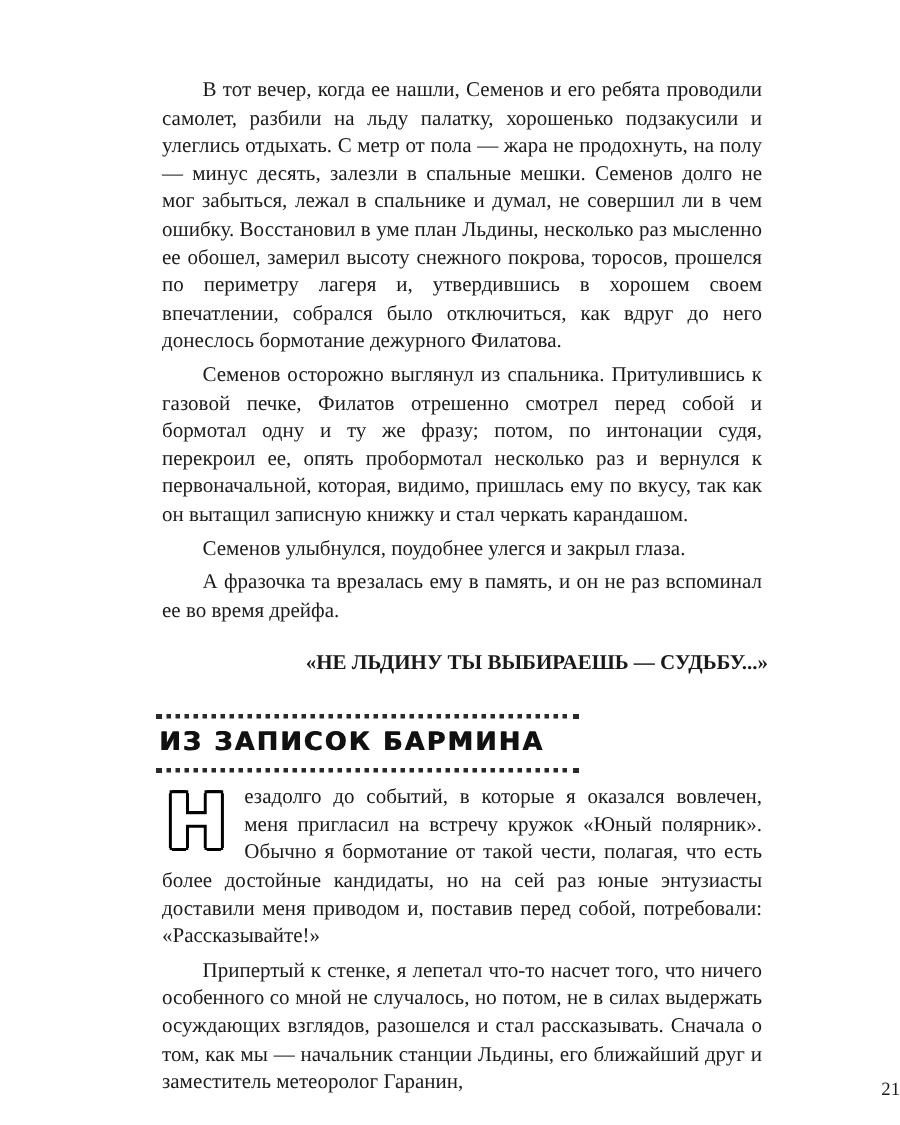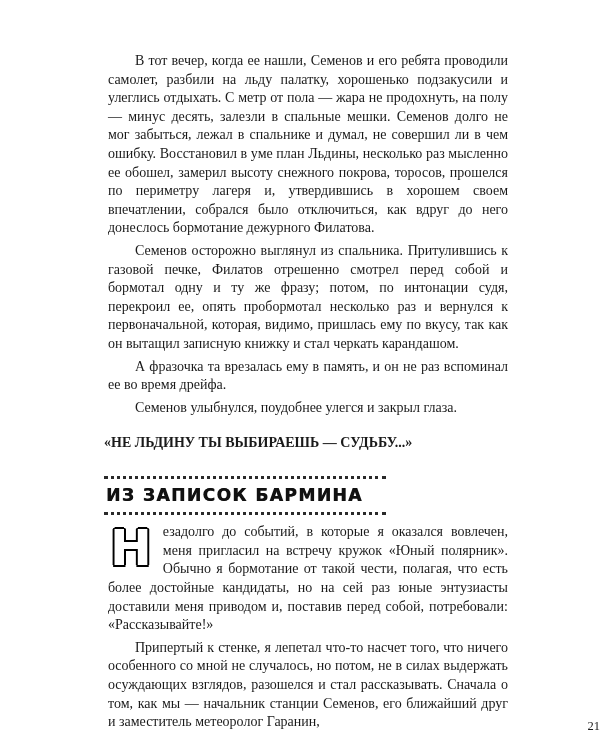--- a/index.html
+++ b/index.html
@@ -27,21 +27,21 @@
     line-height: 18.6px;
     text-align: justify;
     text-indent: 27px;
     margin: 4px;
   }
   .quote {
     margin: 16px 0 0 0;
     font-size: 14px;
     line-height: 19px;
     font-weight: bold;
-    text-align: left;
+    text-align: right;
     text-indent: 0;
   }
   .section-head {
     margin-top: 24px;
     width: 282px;
   }
   .dotted-line {
     height: 0;
     border-top: 3px dotted #2a2a2a;
     margin: 3px 0;
@@ -89,35 +89,35 @@
 </style>
 </head>
 <body>
 
 <div class="page">
 
   <div class="text-block">
 
     <p class="para">В тот вечер, когда ее нашли, Семенов и его ребята проводили самолет, разбили на льду палатку, хорошенько подзакусили и улеглись отдыхать. С метр от пола — жара не продохнуть, на полу — минус десять, залезли в спальные мешки. Семенов долго не мог забыться, лежал в спальнике и думал, не совершил ли в чем ошибку. Восстановил в уме план Льдины, несколько раз мысленно ее обошел, замерил высоту снежного покрова, торосов, прошелся по периметру лагеря и, утвердившись в хорошем своем впечатлении, собрался было отключиться, как вдруг до него донеслось бормотание дежурного Филатова.</p>
     <p class="para">Семенов осторожно выглянул из спальника. Притулившись к газовой печке, Филатов отрешенно смотрел перед собой и бормотал одну и ту же фразу; потом, по интонации судя, перекроил ее, опять пробормотал несколько раз и вернулся к первоначальной, которая, видимо, пришлась ему по вкусу, так как он вытащил записную книжку и стал черкать карандашом.</p>
+    <p class="para">Семенов улыбнулся, поудобнее улегся и закрыл глаза.</p>
     <p class="para">А фразочка та врезалась ему в память, и он не раз вспоминал ее во время дрейфа.</p>
-    <p class="para">Семенов улыбнулся, поудобнее улегся и закрыл глаза.</p>
 
     <p class="para quote">«НЕ ЛЬДИНУ ТЫ ВЫБИРАЕШЬ — СУДЬБУ...»</p>
 
     <div class="section-head">
       <div class="dotted-line"></div>
       <div class="section-title">ИЗ ЗАПИСОК БАРМИНА</div>
       <div class="dotted-line"></div>
     </div>
 
     <div class="section-body">
       <p class="para first-of-section">
         <span class="dropcap">Н</span><span>езадолго до событий, в которые я оказался вовлечен, меня пригласил на встречу кружок «Юный полярник». Обычно я бормотание от такой чести, полагая, что есть более достойные кандидаты, но на сей раз юные энтузиасты доставили меня приводом и, поставив перед собой, потребовали: «Рассказывайте!»</span>
       </p>
-      <p class="para">Припертый к стенке, я лепетал что-то насчет того, что ничего особенного со мной не случалось, но потом, не в силах выдержать осуждающих взглядов, разошелся и стал рассказывать. Сначала о том, как мы — начальник станции Семенов, его ближайший друг и заместитель метеоролог Гаранин,</p>
+      <p class="para">Припертый к стенке, я лепетал что-то насчет того, что ничего особенного со мной не случалось, но потом, не в силах выдержать осуждающих взглядов, разошелся и стал рассказывать. Сначала о том, как мы — начальник станции Льдины, его ближайший друг и заместитель метеоролог Гаранин,</p>
     </div>
 
   </div>
 
   <div class="page-number">21</div>
 
 </div>
 
 </body></html>

